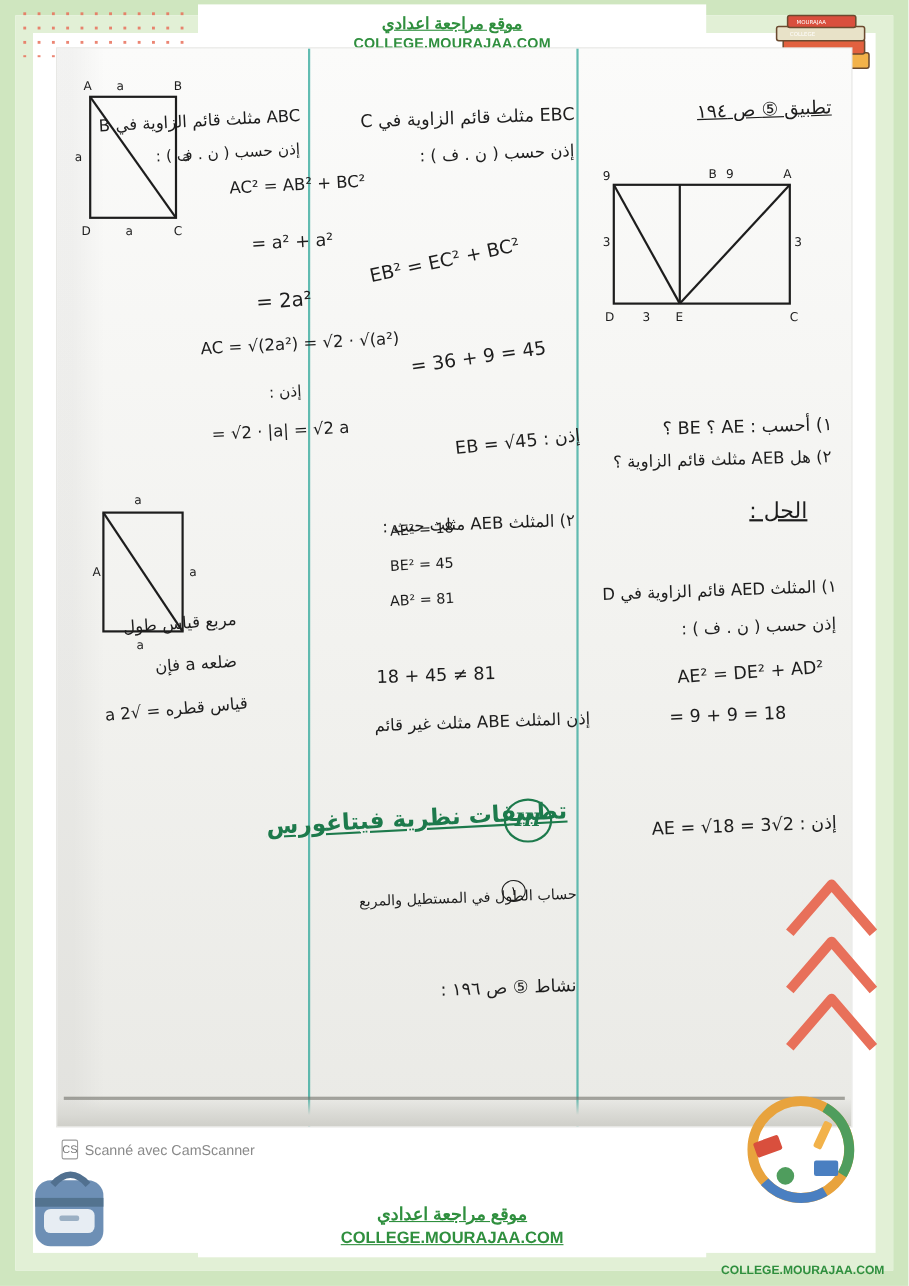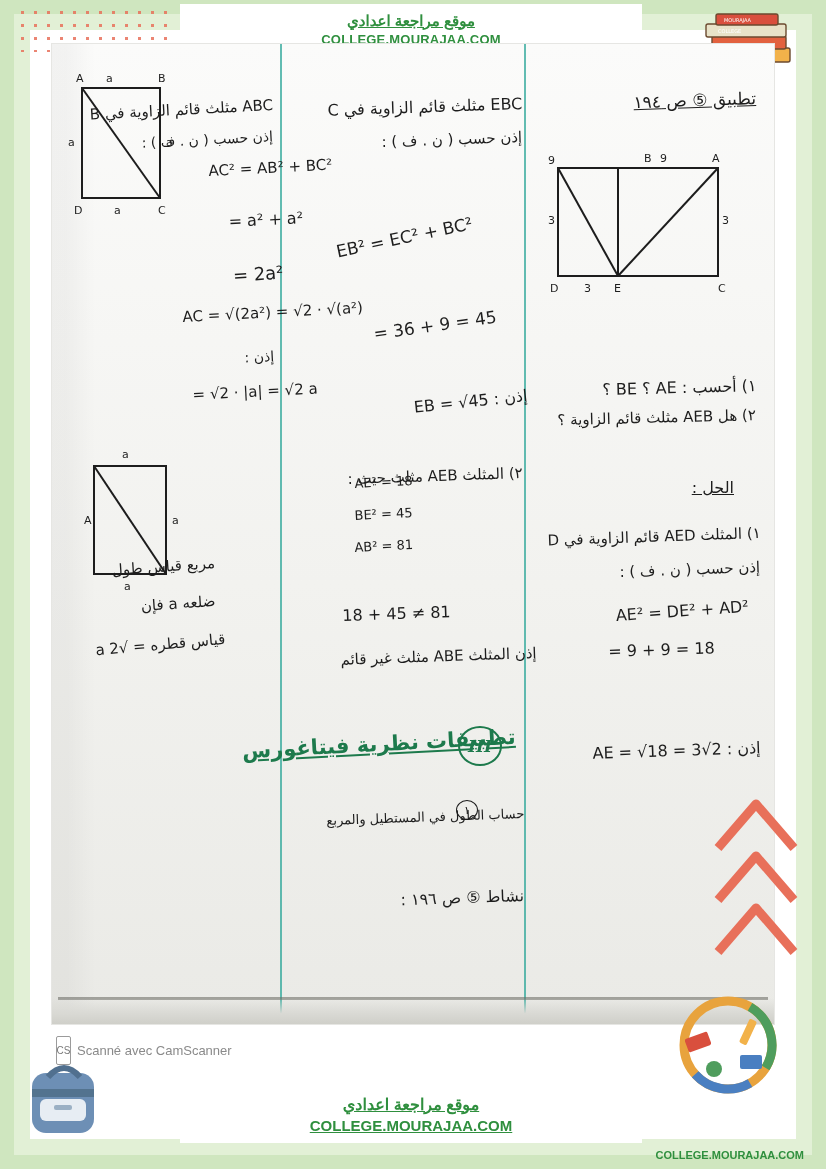--- a/index.html
+++ b/index.html
@@ -179,21 +179,21 @@
   
   .camscanner {
     position: absolute;
     left: 56px; top: 1036px;
     display: flex; align-items: center; gap: 6px;
     color: #8a8a8a;
     font-size: 13px;
     font-family: "Liberation Sans", sans-serif;
   }
   .cs-badge {
-    width: 15px; height: 29px;
+    width: 15px; height: 18px;
     border: 1px solid #9b9b9b;
     color: #7a7a7a;
     font-size: 10px;
     display: flex; align-items: center; justify-content: center;
     border-radius: 2px;
   }
 
   
   .footer-band {
     position: absolute;
@@ -291,21 +291,21 @@
           <text x="10" y="148">D</text>
           <text x="178" y="148">C</text>
           <text x="120" y="18">9</text>
         </g>
       </svg>
     </div>
 
     <div class="hw" style="right:18px; top:330px; font-size:16px; transform:rotate(-1.5deg);">١) أحسب : AE ؟ BE ؟</div>
     <div class="hw" style="right:18px; top:360px; font-size:15px; transform:rotate(-1.5deg);">٢) هل AEB مثلث قائم الزاوية ؟</div>
 
-    <div class="hw" style="right:40px; top:432px; font-size:16px; text-decoration:underline;">الحل :</div>
+    <div class="hw" style="right:40px; top:405px; font-size:20px; text-decoration:underline;">الحل :</div>
 
     <div class="hw" style="right:14px; top:478px; font-size:15px; transform:rotate(-2deg);">١) المثلث AED قائم الزاوية في D</div>
     <div class="hw" style="right:14px; top:512px; font-size:15px; transform:rotate(-2deg);">إذن حسب ( ن . ف ) :</div>
     <div class="hw ltr" style="right:26px; top:560px; font-size:16px; transform:rotate(-4deg);">AE² = DE² + AD²</div>
     <div class="hw ltr" style="right:60px; top:596px; font-size:16px; transform:rotate(-2deg);">= 9 + 9 = 18</div>
     <div class="hw" style="right:14px; top:692px; font-size:16px; transform:rotate(-2deg);">إذن : AE = √18 = 3√2</div>
 
     <div class="hw" style="right:252px; top:48px; font-size:16px; transform:rotate(-2deg);">EBC مثلث قائم الزاوية في C</div>
     <div class="hw" style="right:252px; top:82px; font-size:15px; transform:rotate(-2deg);">إذن حسب ( ن . ف ) :</div>
     <div class="hw ltr" style="left:282px; top:196px; font-size:17px; transform:rotate(-12deg);">EB² = EC² + BC²</div>

